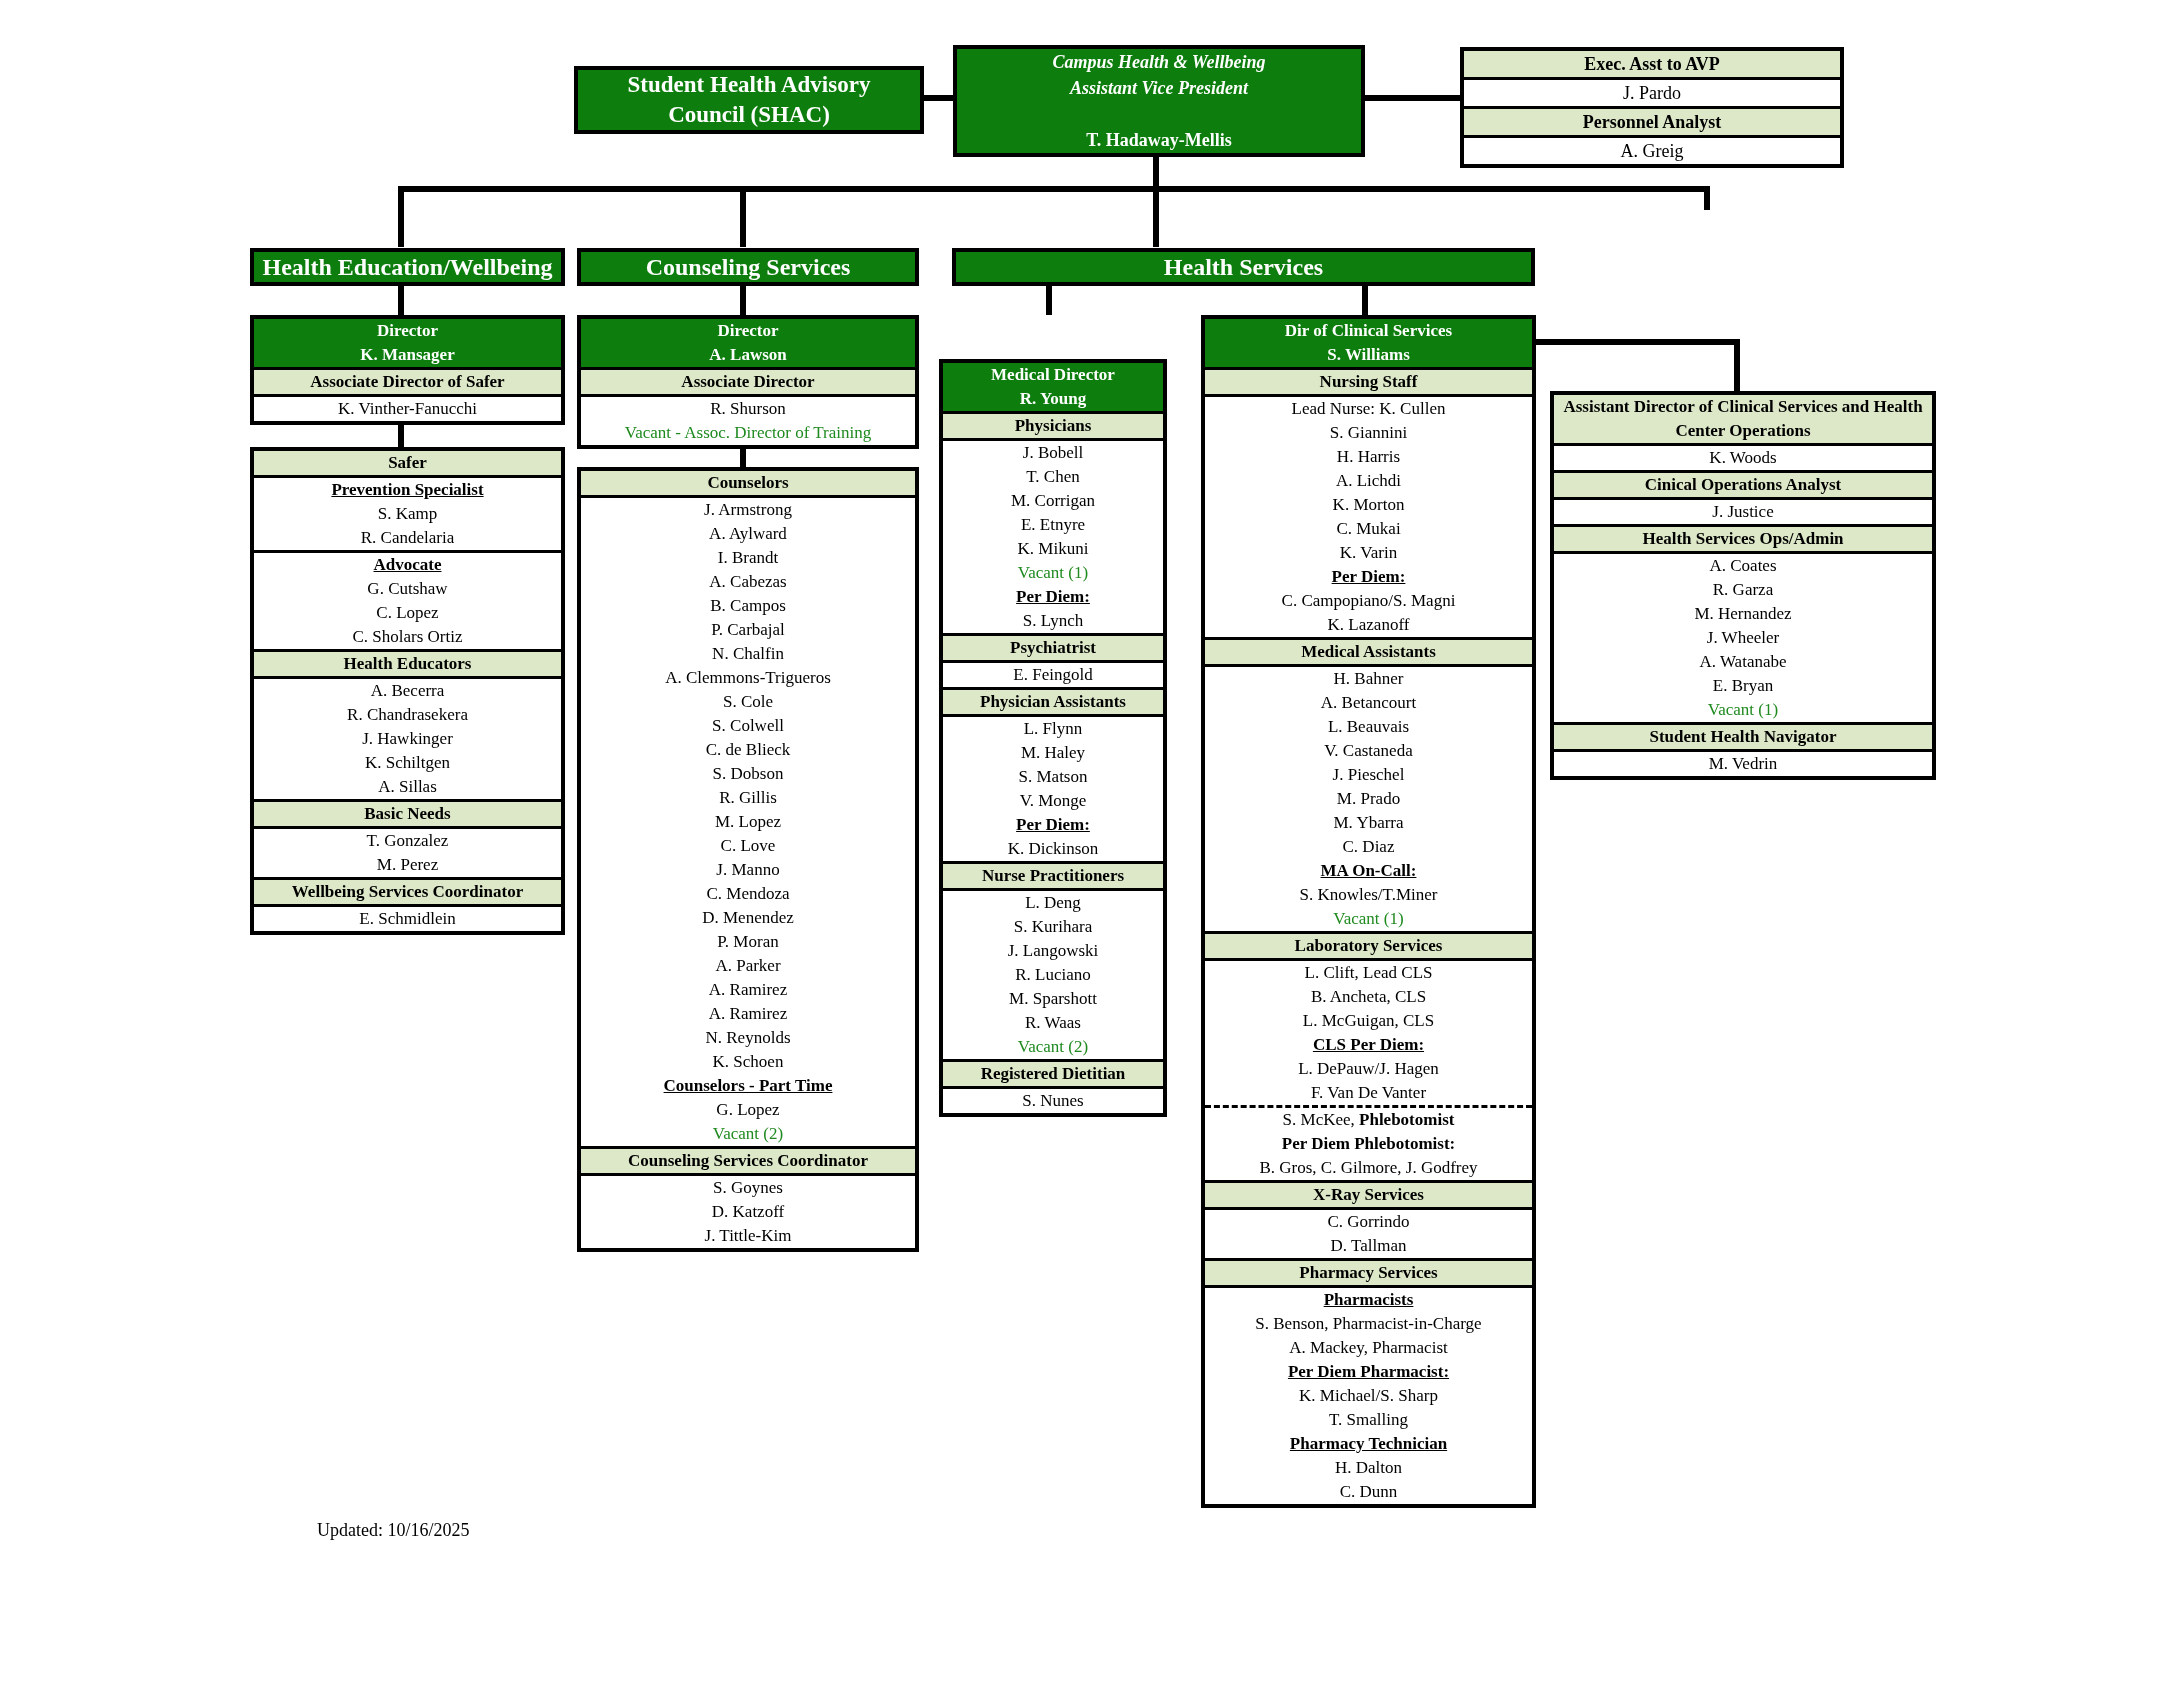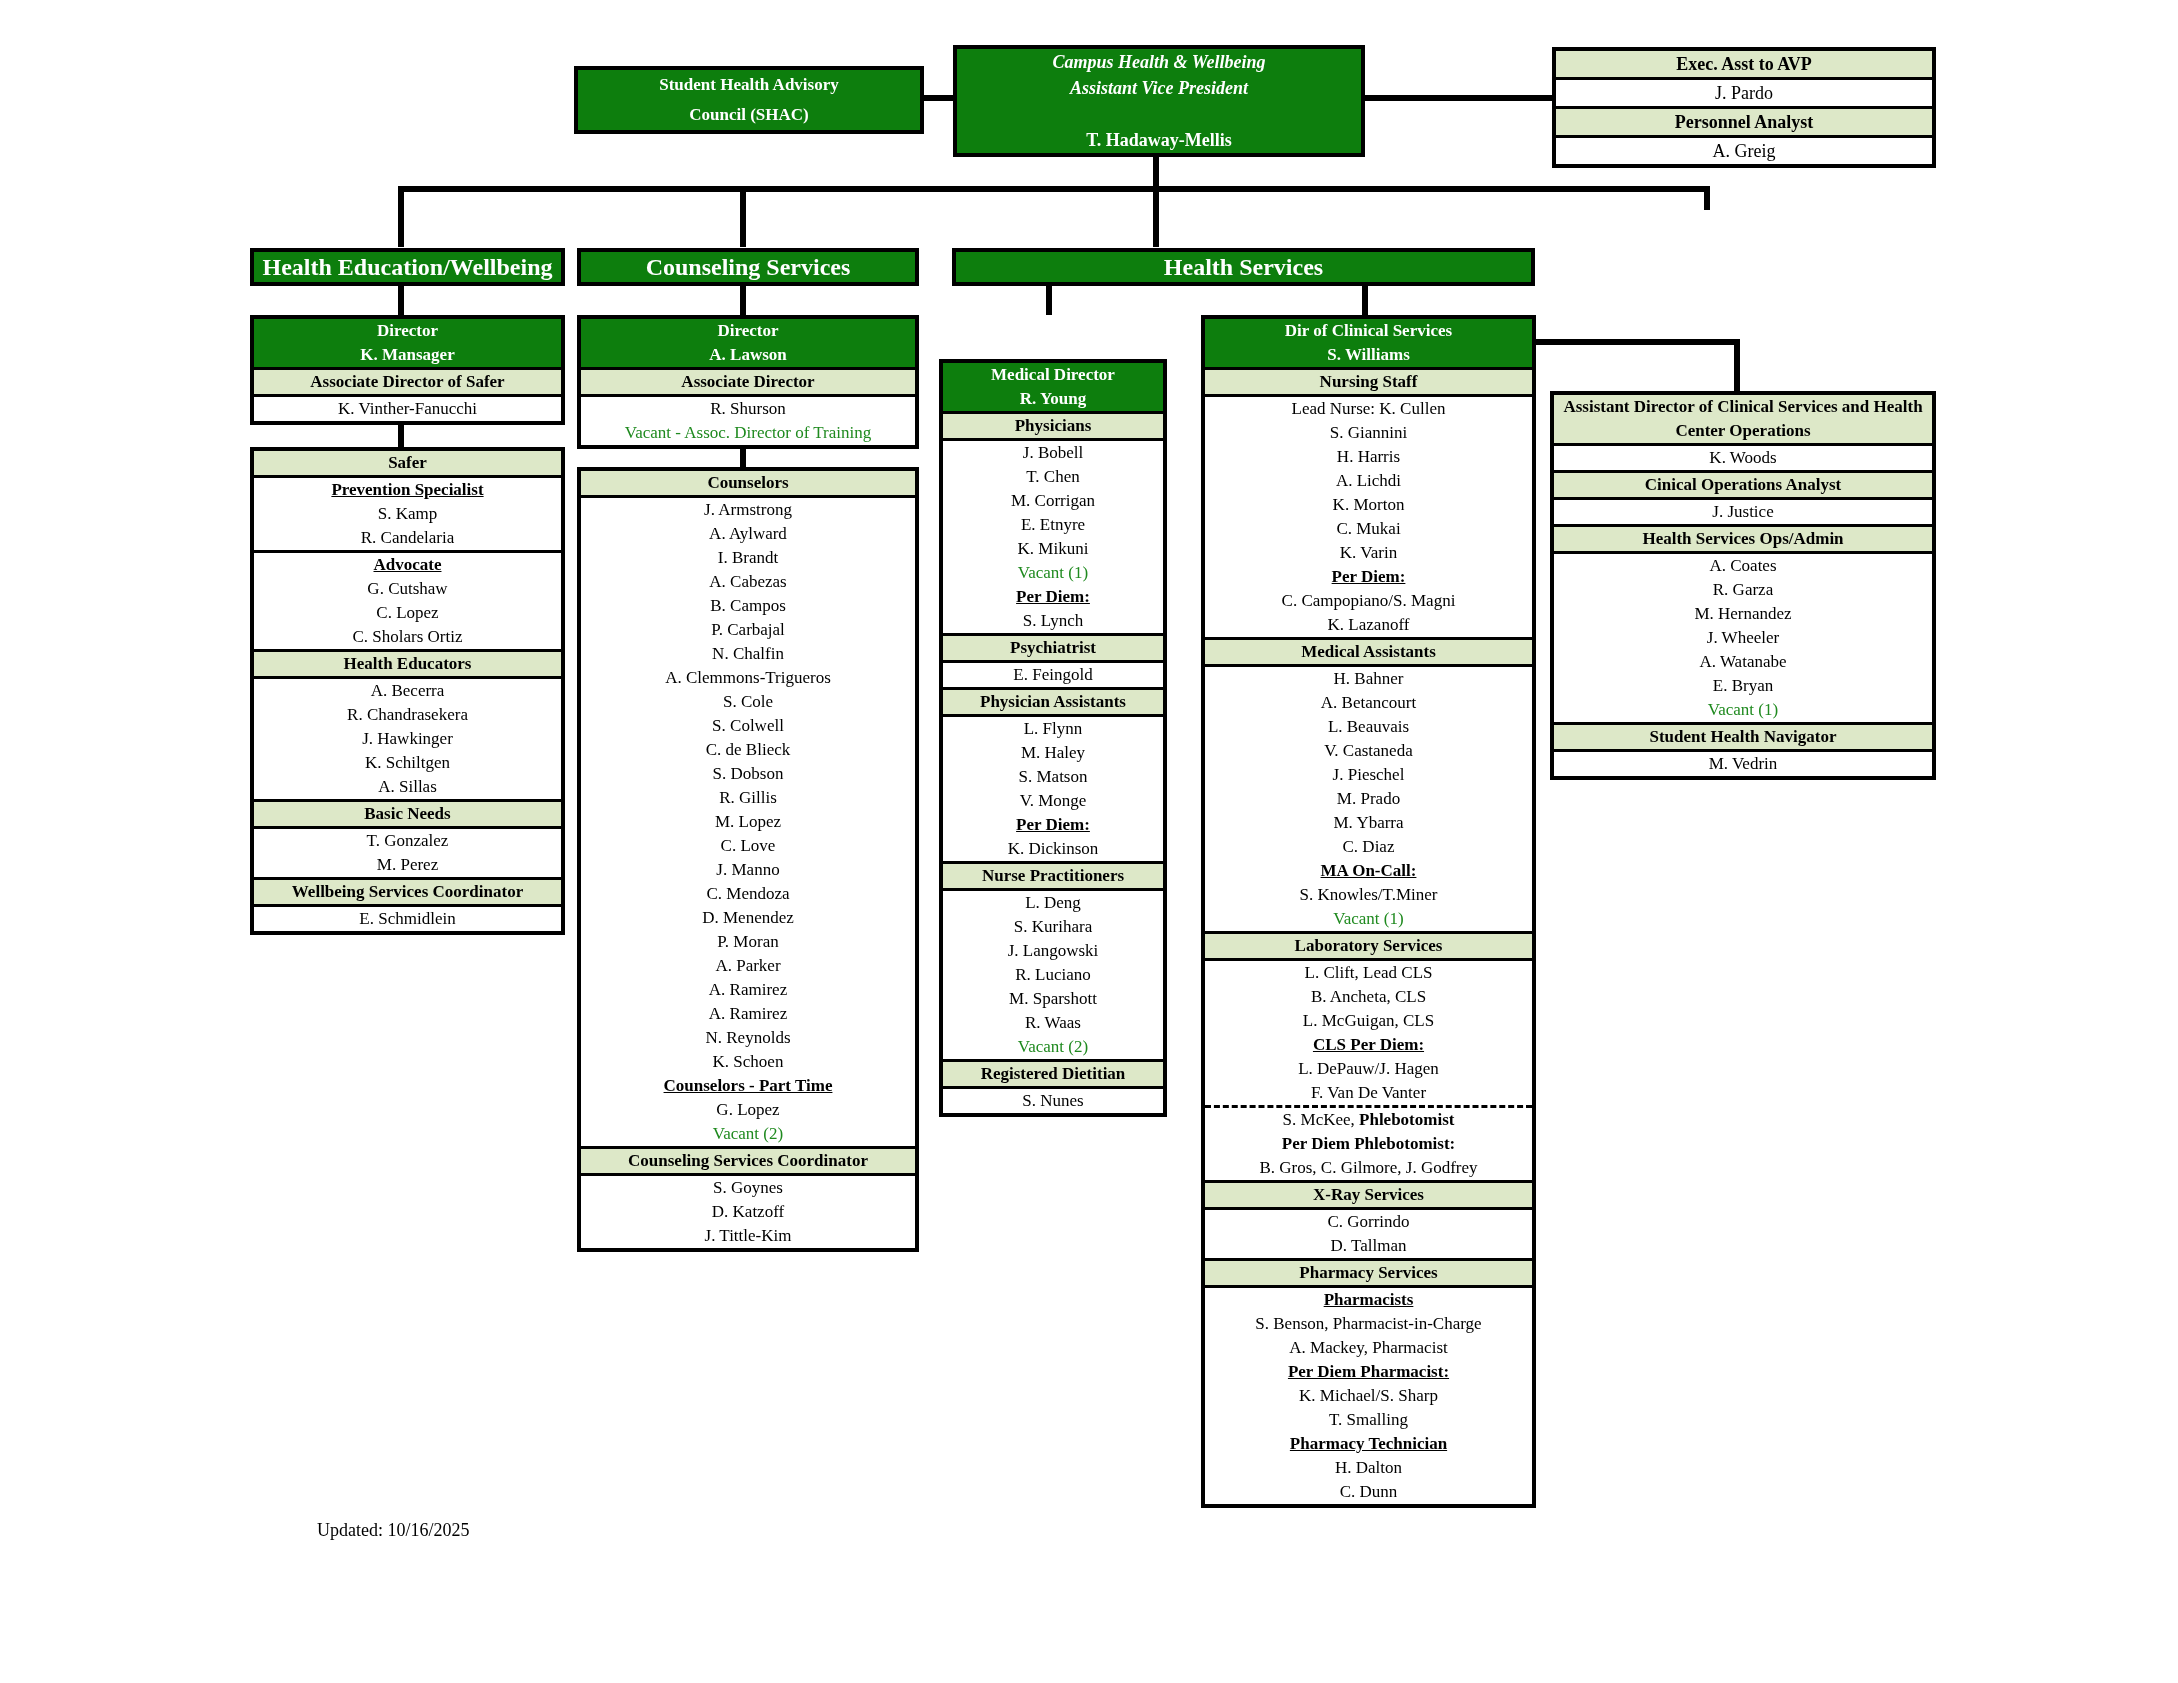--- a/index.html
+++ b/index.html
@@ -14,29 +14,29 @@
              border-top:3px solid #000;border-bottom:3px solid #000;}
   .row.light:first-child{border-top:none;}
   .row.group{font-weight:bold;text-decoration:underline;}
   .row.vacant{color:var(--vacant-green);}
   .row.bold{font-weight:bold;}
   .row.sep{border-top:3px solid #000;}
   .row.dash{border-top:3px dashed #000;}
   .row.tall{height:48px;line-height:24px;white-space:normal;}
   .row .b{font-weight:bold;}
   
-  #shac .row{height:30px;line-height:30px;font-size:17px;}
+  #shac .row{height:30px;line-height:30px;font-size:23px;}
   #avp .row{height:26px;line-height:26px;font-size:18px;}
   #exec .row{height:26px;line-height:26px;font-size:18px;}
   #senior-comm .row{height:27px;line-height:27px;font-size:18px;}
   .bar .row{height:30px;line-height:30px;font-size:24px;}
   
   #shac{left:574px;top:66px;width:342px;}
   #avp{left:953px;top:45px;width:404px;}
-  #exec{left:1552px;top:47px;width:376px;}
+  #exec{left:1460px;top:47px;width:376px;}
   #health-ed-bar{left:250px;top:248px;width:307px;}
   #counseling-bar{left:577px;top:248px;width:334px;}
   #health-services-bar{left:952px;top:248px;width:575px;}
   #senior-comm{left:1550px;top:210px;width:378px;}
   #health-ed-director{left:250px;top:315px;width:307px;}
   #safer{left:250px;top:447px;width:307px;}
   #counseling-director{left:577px;top:315px;width:334px;}
   #counselors{left:577px;top:467px;width:334px;}
   #medical-director{left:939px;top:315px;width:220px;margin-top:44px;}
   #clinical-services{left:1201px;top:315px;width:327px;}

